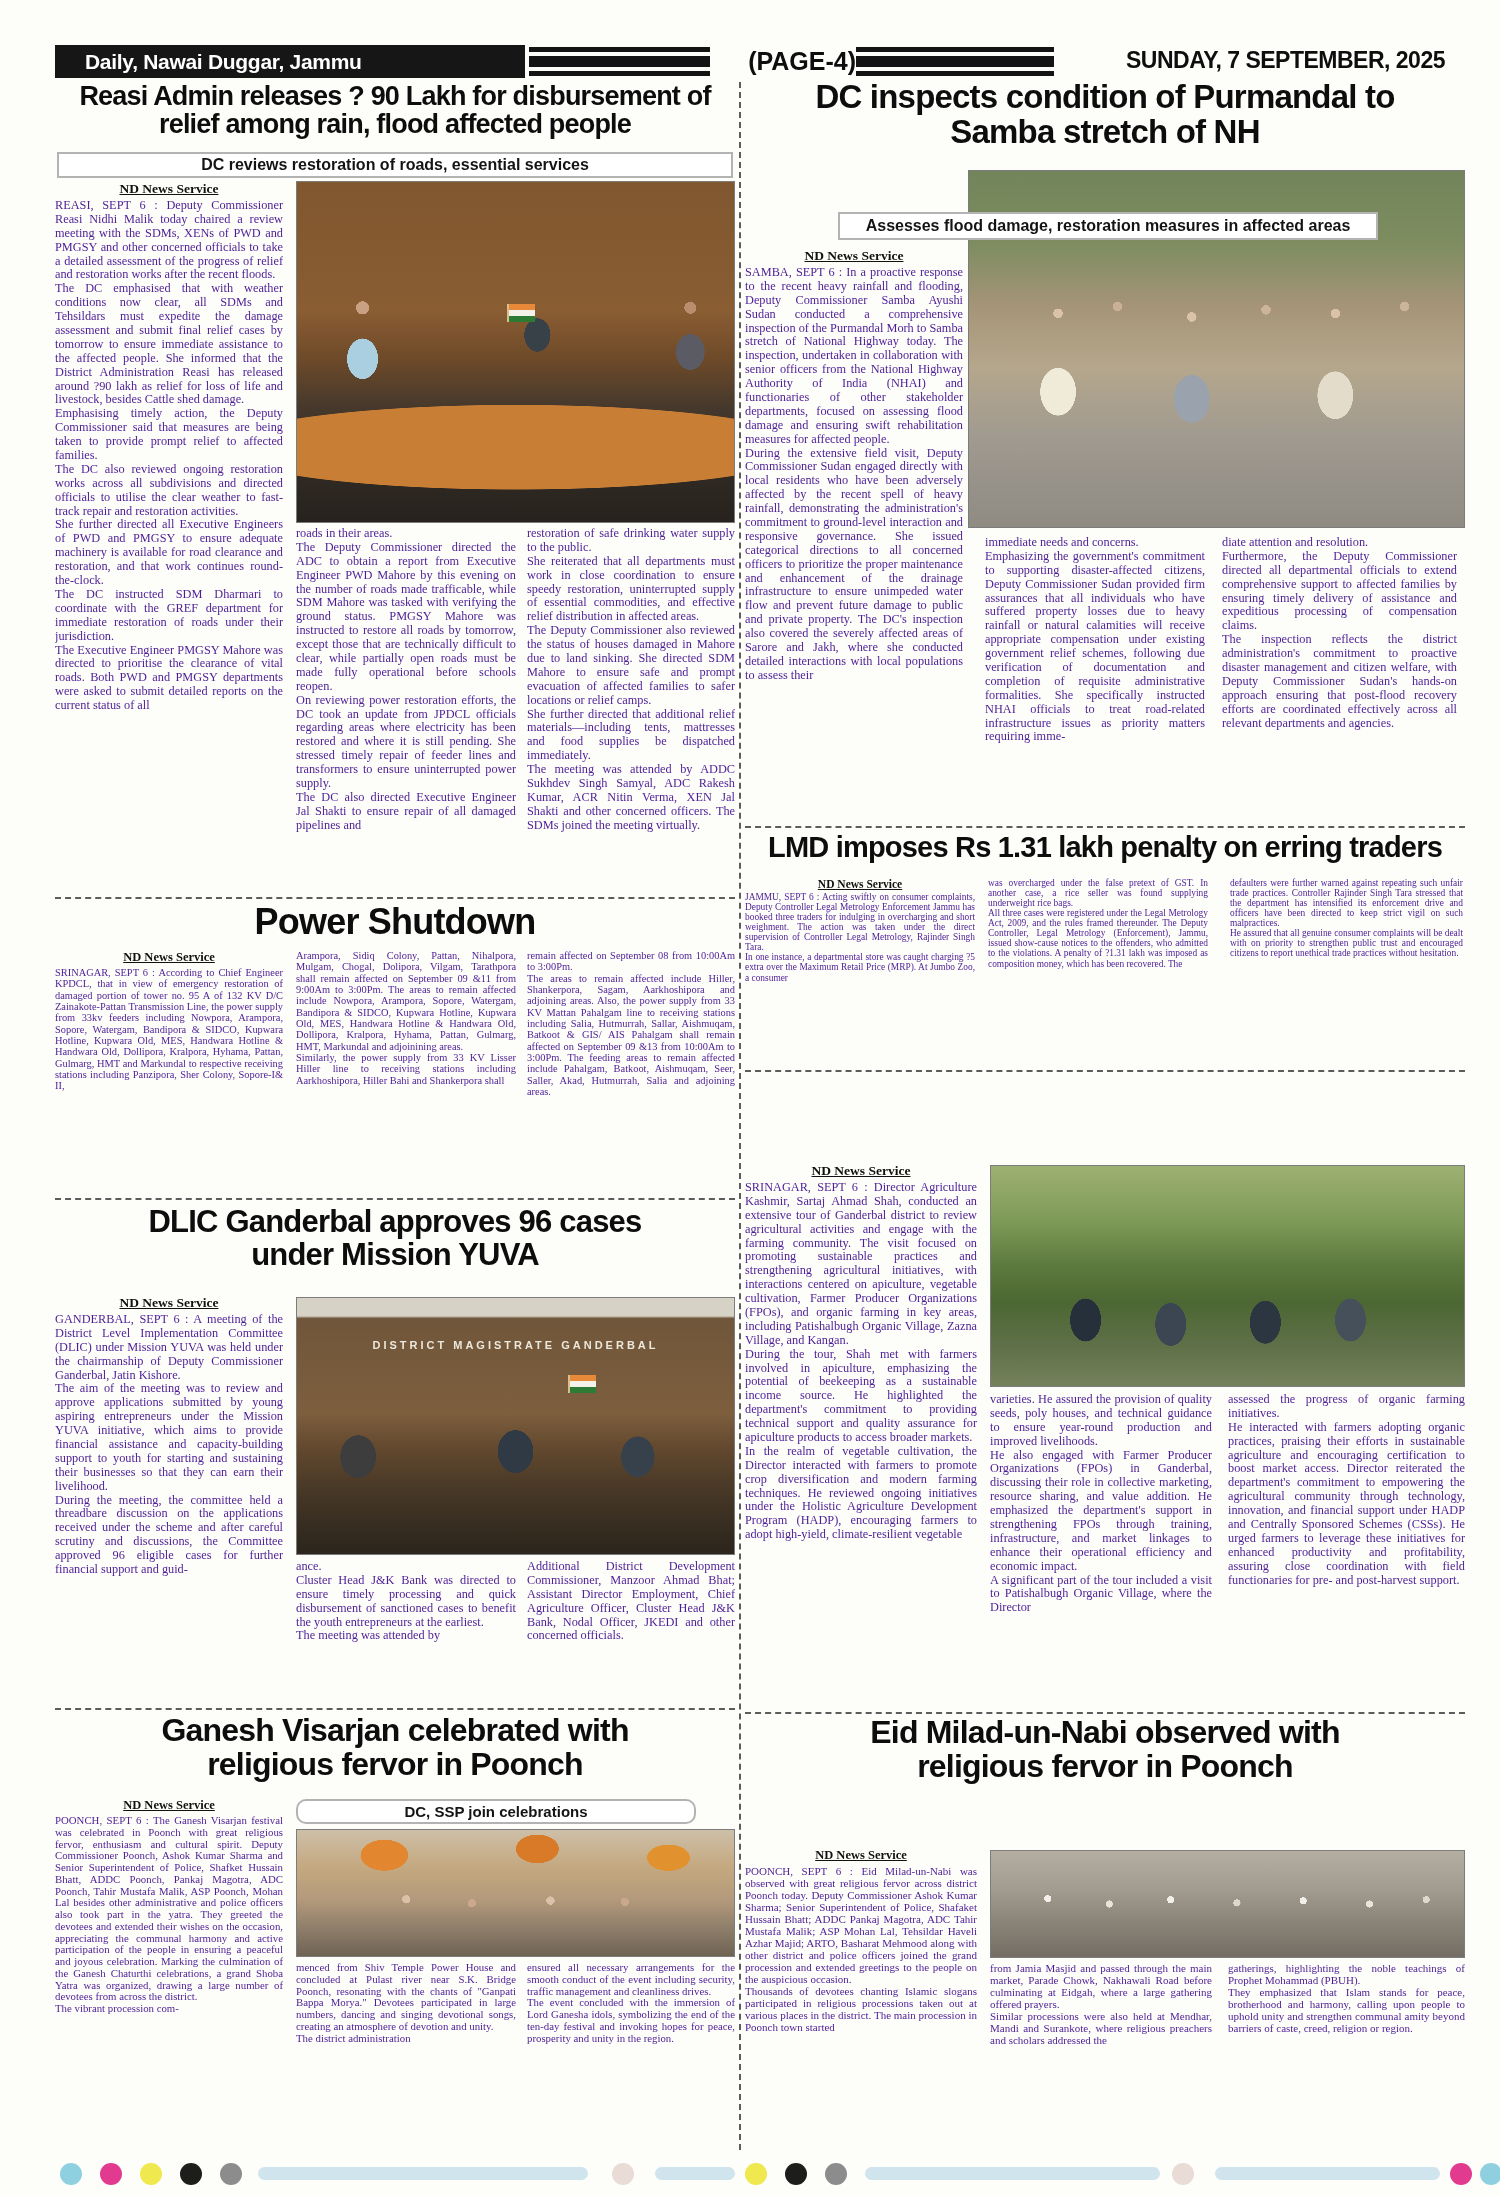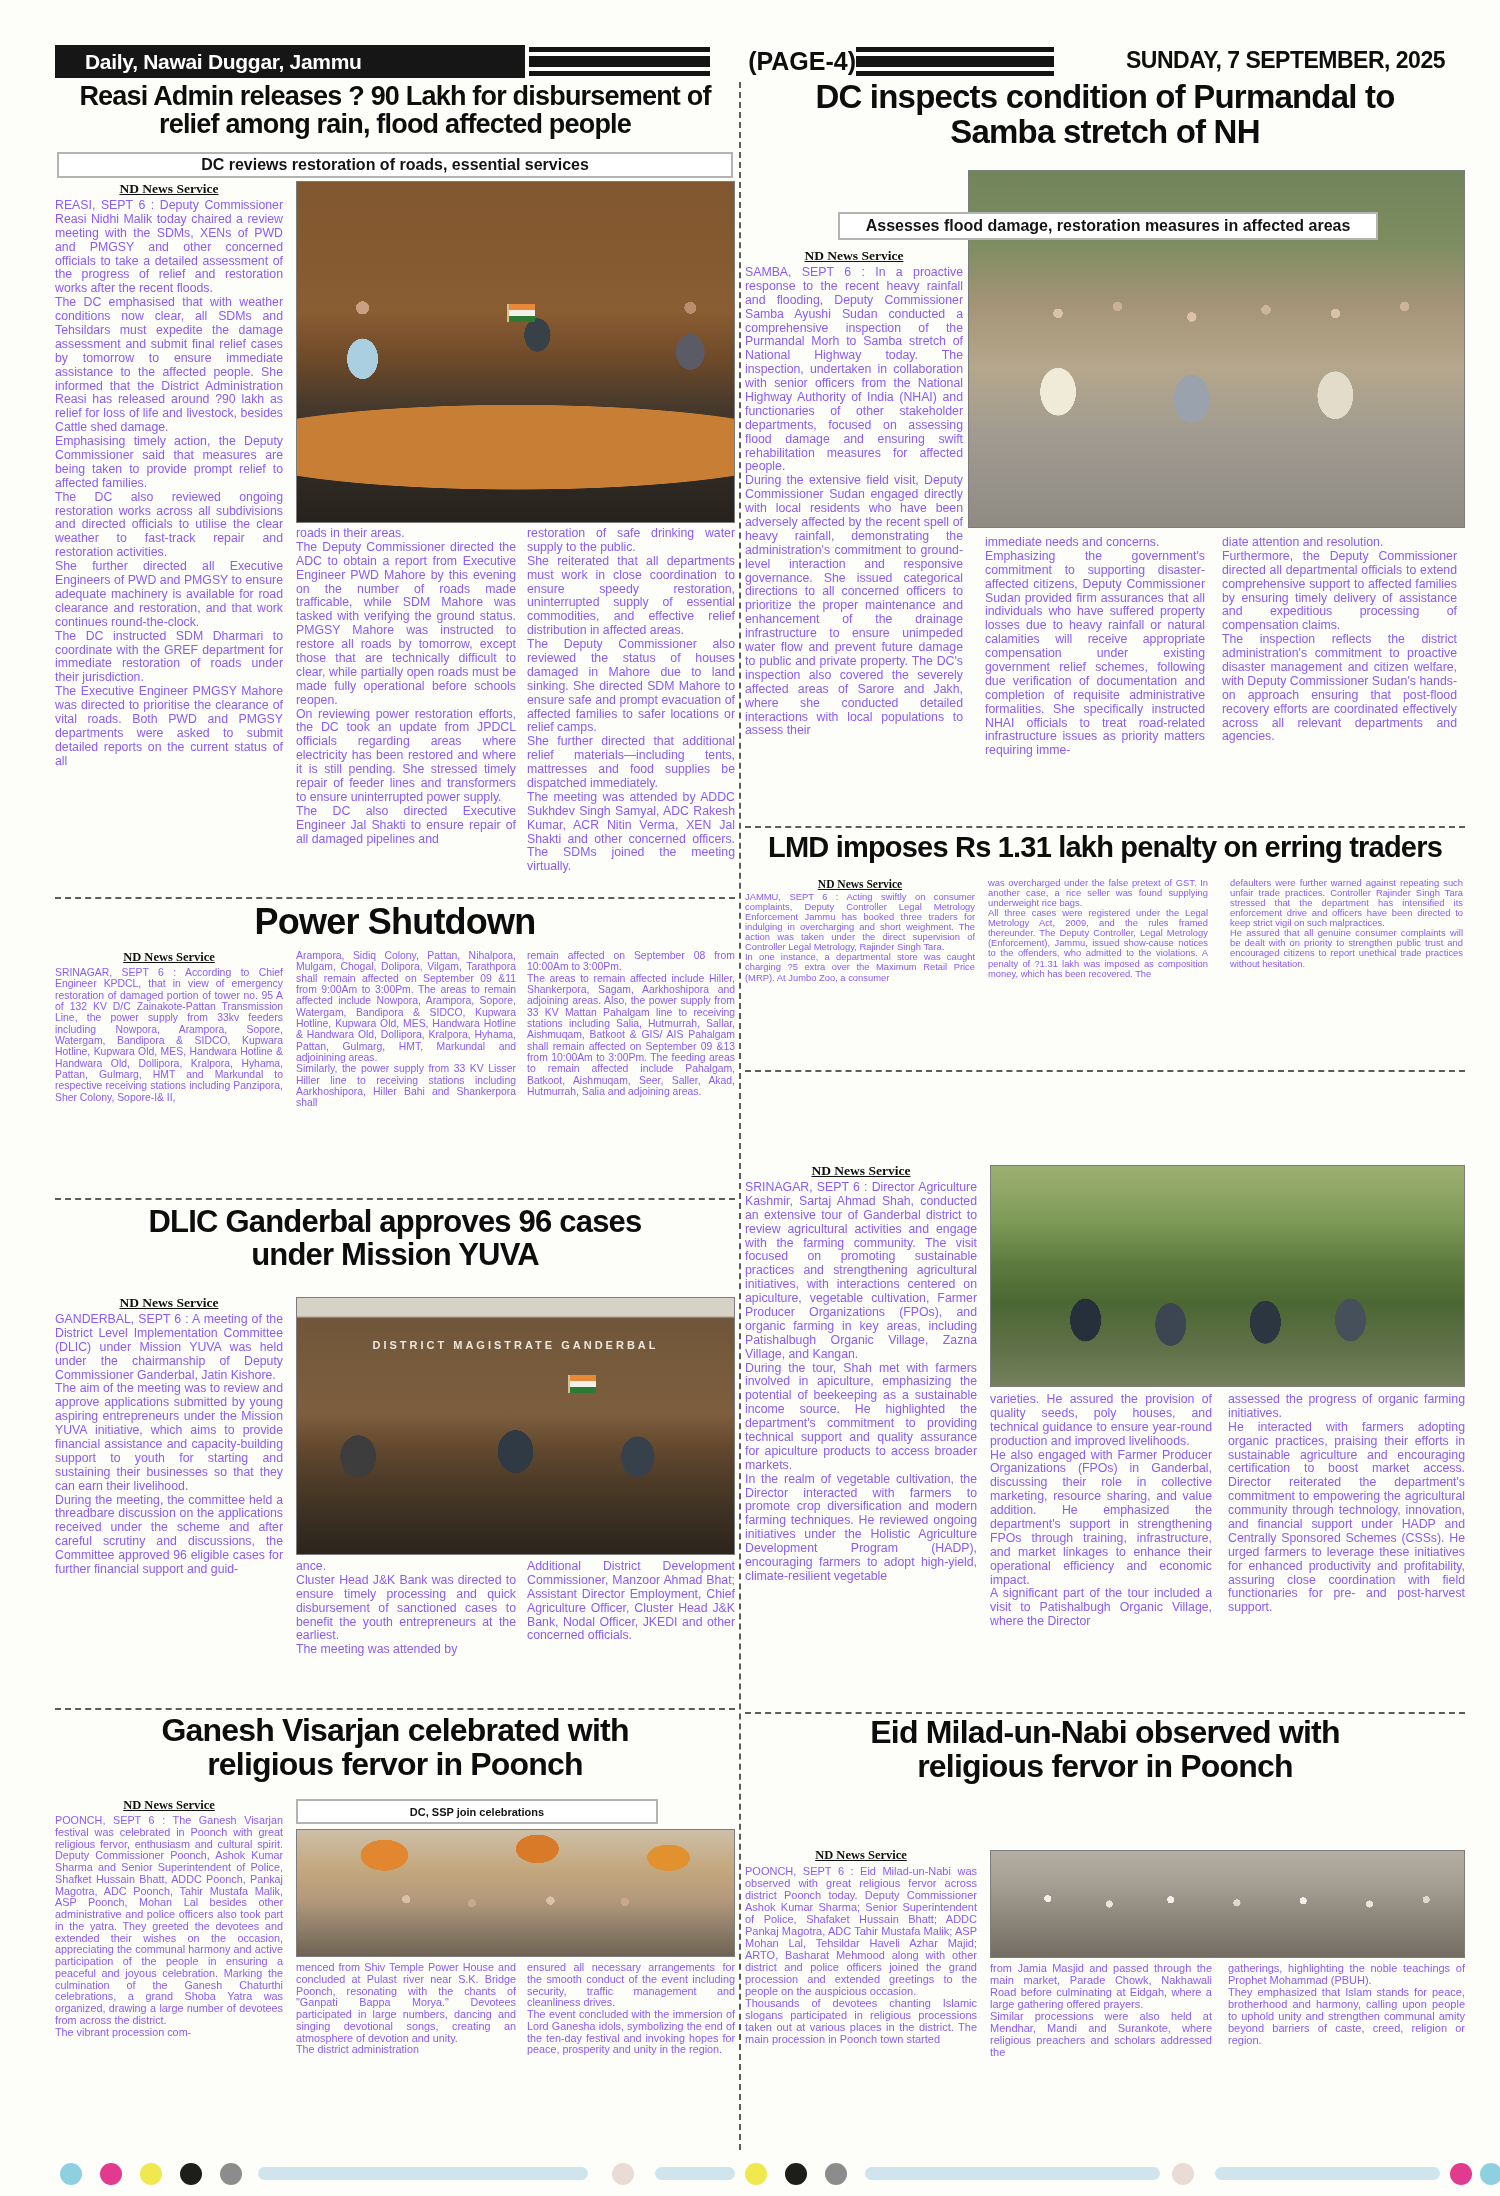--- a/index.html
+++ b/index.html
@@ -5,21 +5,21 @@
   html,body{margin:0;padding:0;background:#e8e8e4;}
   .page{position:relative;width:1500px;height:2196px;background:#fdfdfa;margin:0 auto;overflow:hidden;font-family:"Liberation Serif",serif;color:#1b1b1b;}
   .abs{position:absolute;}
   .masthead-box{background:#161616;color:#fff;font-family:"Liberation Sans",sans-serif;font-weight:bold;font-size:21px;letter-spacing:-0.3px;display:flex;align-items:center;padding-left:30px;box-sizing:border-box;}
   .stripes{background:linear-gradient(180deg,#141414 0 5px,transparent 5px 9px,#141414 9px 20px,transparent 20px 24px,#141414 24px 29px);}
   .page-label{font-family:"Liberation Sans",sans-serif;font-weight:800;font-size:25px;text-align:right;color:#0e0e0e;}
   .date-label{font-family:"Liberation Sans",sans-serif;font-weight:800;font-size:23px;text-align:right;color:#0e0e0e;letter-spacing:-0.5px;}
   .headline{font-family:"Liberation Sans",sans-serif;font-weight:800;color:#0d0d0d;text-align:center;white-space:pre-line;letter-spacing:-0.8px;line-height:1.05;}
   .subbox{border:2px solid #b3b3b3;background:#fff;font-family:"Liberation Sans",sans-serif;font-weight:bold;text-align:center;color:#141414;white-space:pre-line;display:flex;align-items:center;justify-content:center;box-sizing:border-box;}
   .byline{font-family:"Liberation Serif",serif;font-weight:bold;text-decoration:underline;text-align:center;color:#111;font-size:13.5px;margin-bottom:2px;}
-  .coltext{font-family:Liberation Sans, sans-serif;font-size:12.3px;line-height:1.13;text-align:justify;white-space:pre-line;color:#8b5cf6;overflow:hidden;}
+  .coltext{font-family:Liberation Serif, serif;font-size:12.3px;line-height:1.13;text-align:justify;white-space:pre-line;color:#4c1d95;overflow:hidden;}
   .colwrap{overflow:hidden;}
   .f-power .coltext{font-size:10.4px;line-height:1.09;}
   .f-power .byline{font-size:12.5px;}
   .f-lmd .coltext{font-size:9.4px;line-height:1.07;}
   .f-lmd .byline{font-size:11.5px;}
   .f-gz .coltext{font-size:10.8px;line-height:1.09;}
   .f-gz .byline{font-size:12.5px;}
   .f-eid .coltext{font-size:11px;line-height:1.09;}
   .f-eid .byline{font-size:12.5px;}
   .hdash{border-top:2px dashed #5c5c5c;height:0;}
@@ -133,21 +133,21 @@
   <div class="abs hdash" style="left:55px;top:1708px;width:680px;"></div>
   <div class="abs headline" style="left:55px;top:1714px;width:680px;height:80px;font-size:32px;">Ganesh Visarjan celebrated with
 religious fervor in Poonch</div>
 
   <div class="abs colwrap f-gz" style="left:55px;top:1798px;width:228px;height:350px;">
     <div class="byline">ND News Service</div>
     <div class="coltext" style="height:332px;">POONCH, SEPT 6 : The Ganesh Visarjan festival was celebrated in Poonch with great religious fervor, enthusiasm and cultural spirit. Deputy Commissioner Poonch, Ashok Kumar Sharma and Senior Superintendent of Police, Shafket Hussain Bhatt, ADDC Poonch, Pankaj Magotra, ADC Poonch, Tahir Mustafa Malik, ASP Poonch, Mohan Lal besides other administrative and police officers also took part in the yatra. They greeted the devotees and extended their wishes on the occasion, appreciating the communal harmony and active participation of the people in ensuring a peaceful and joyous celebration. Marking the culmination of the Ganesh Chaturthi celebrations, a grand Shoba Yatra was organized, drawing a large number of devotees from across the district.
 The vibrant procession com-</div>
   </div>
 
-  <div class="abs subbox" style="left:296px;top:1799px;width:362px;height:25px;font-size:11px;">DC, SSP join celebrations</div>
+  <div class="abs subbox" style="left:296px;top:1799px;width:400px;height:25px;font-size:15px;border-radius:10px;">DC, SSP join celebrations</div>
 
   <div class="abs photo" style="left:296px;top:1829px;width:439px;height:128px;background:
       radial-gradient(ellipse 40px 26px at 20% 20%, #e2862f 59%, transparent 60%),
       radial-gradient(ellipse 36px 24px at 55% 15%, #d97a28 59%, transparent 60%),
       radial-gradient(ellipse 36px 22px at 85% 22%, #e2912f 59%, transparent 60%),
       radial-gradient(circle 7px at 25% 55%, #d9c2a8 59%, transparent 60%),
       radial-gradient(circle 7px at 40% 58%, #caa88c 59%, transparent 60%),
       radial-gradient(circle 7px at 58% 56%, #d9c2a8 59%, transparent 60%),
       radial-gradient(circle 7px at 75% 57%, #caa88c 59%, transparent 60%),
       linear-gradient(180deg, #cdbfa8 0%, #c4a87f 30%, #b49a7c 55%, #8e7e6a 78%, #6f6354 100%);"></div>

